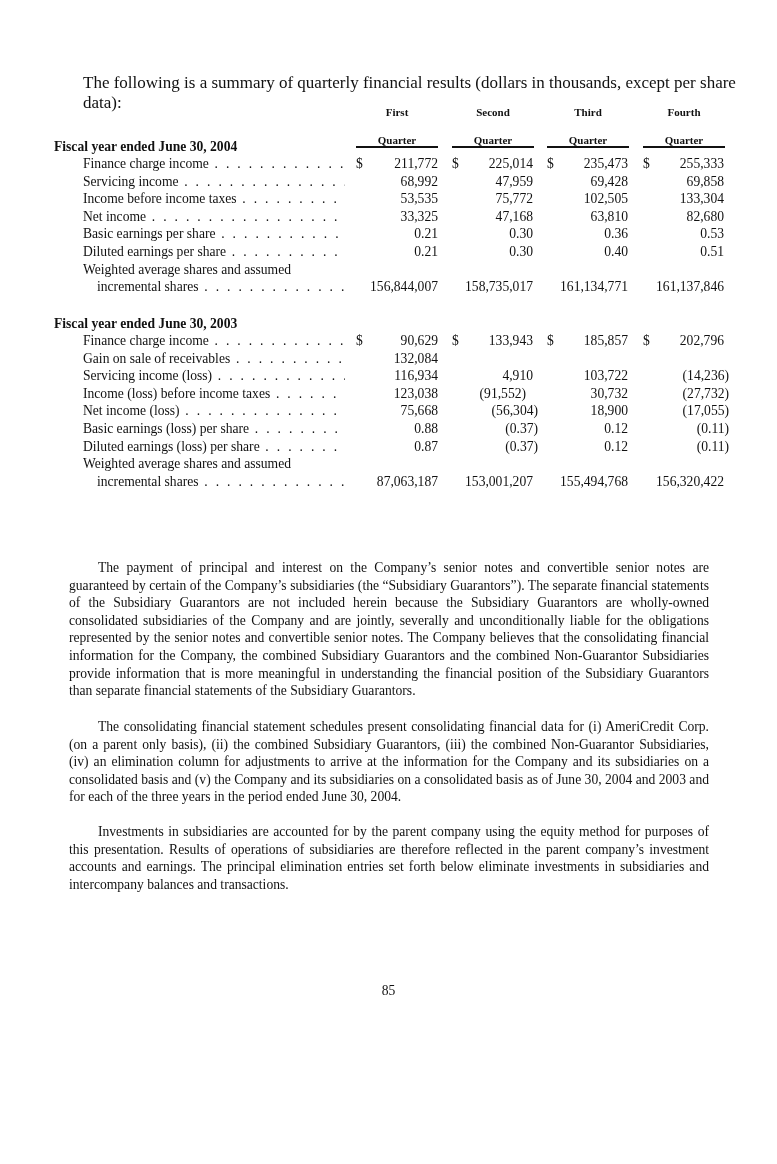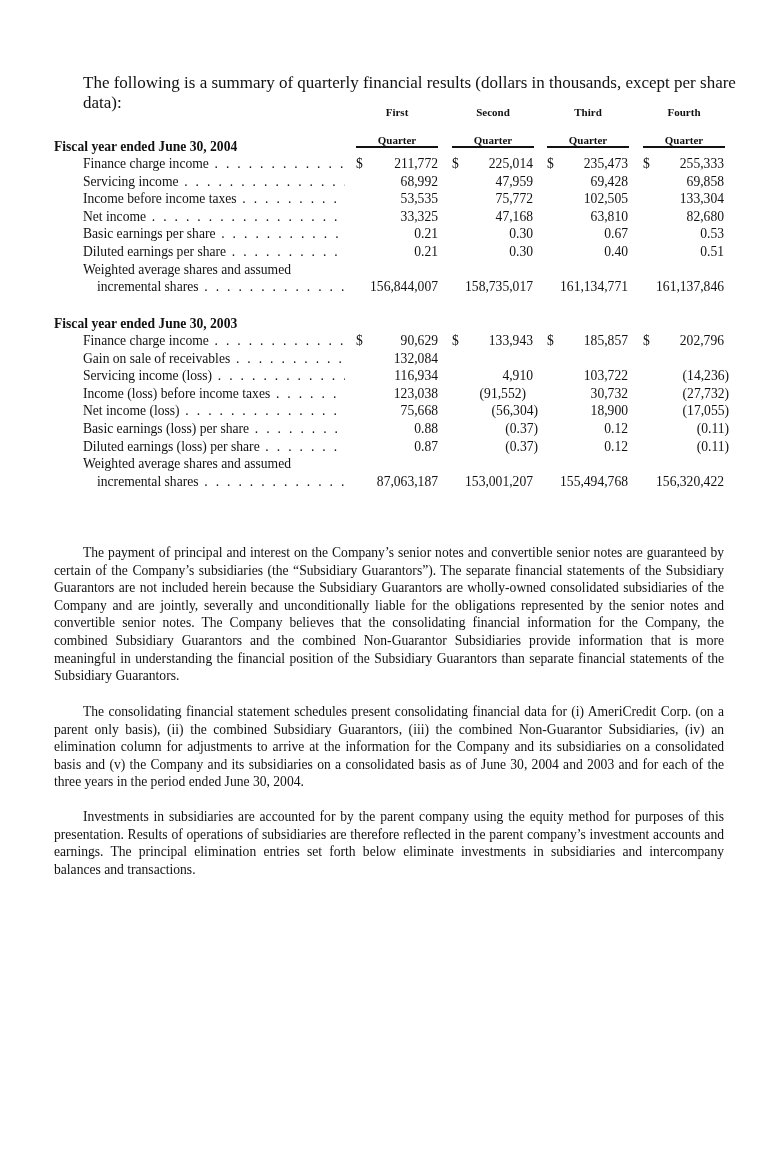--- a/index.html
+++ b/index.html
@@ -17,21 +17,21 @@
   .grp-title { position: absolute; left: 54px; font-weight: bold; font-size: 13.6px; }
   .row { position: absolute; left: 0; width: 777px; height: 17.6px; font-size: 13.6px; }
   .row .label { position: absolute; left: 83px; width: 262px; white-space: nowrap; overflow: hidden; }
   .row .label.ind { left: 97px; width: 248px; }
   .row .label .dots { letter-spacing: 2.3px; }
   .row .cur { position: absolute; }
   .row .val { position: absolute; text-align: right; width: 90px; }
 
   .para { position: absolute; left: 54px; width: 670px; font-size: 13.6px;
           line-height: 17.6px; text-align: justify; }
-  .para p { margin: 0; text-indent: 29px; text-align: justify; }
+  .para p { margin: 15px; text-indent: 29px; text-align: justify; }
   .pagenum { position: absolute; left: 0; width: 777px; top: 983px; text-align: center; font-size: 13.6px; }
 </style>
 </head>
 <body>
 
 <div class="page">
 
   <div class="intro">The following is a summary of quarterly financial results (dollars in thousands, except per share data):</div>
 
   <div id="colheads">
@@ -71,21 +71,21 @@
         <div class="label"><span>Net income</span><span class="dots"> . . . . . . . . . . . . . . . . . . . . . . . . .</span></div>
         <span class="val" style="left: 348px;">33,325</span>
         <span class="val" style="left: 443px;">47,168</span>
         <span class="val" style="left: 538px;">63,810</span>
         <span class="val" style="left: 634px;">82,680</span>
       </div>
       <div class="row" style="top: 226.4px;">
         <div class="label"><span>Basic earnings per share</span><span class="dots"> . . . . . . . . . . . . . . .</span></div>
         <span class="val" style="left: 348px;">0.21</span>
         <span class="val" style="left: 443px;">0.30</span>
-        <span class="val" style="left: 538px;">0.67</span>
+        <span class="val" style="left: 538px;">0.36</span>
         <span class="val" style="left: 634px;">0.53</span>
       </div>
       <div class="row" style="top: 244px;">
         <div class="label"><span>Diluted earnings per share</span><span class="dots"> . . . . . . . . . . . . . .</span></div>
         <span class="val" style="left: 348px;">0.21</span>
         <span class="val" style="left: 443px;">0.30</span>
         <span class="val" style="left: 538px;">0.40</span>
         <span class="val" style="left: 634px;">0.51</span>
       </div>
       <div class="row" style="top: 261.6px;">
@@ -176,13 +176,14 @@
   <div class="para" style="top:544px;">
     <p>The payment of principal and interest on the Company’s senior notes and convertible senior notes are guaranteed by certain of the Company’s subsidiaries (the “Subsidiary Guarantors”). The separate financial statements of the Subsidiary Guarantors are not included herein because the Subsidiary Guarantors are wholly-owned consolidated subsidiaries of the Company and are jointly, severally and unconditionally liable for the obligations represented by the senior notes and convertible senior notes. The Company believes that the consolidating financial information for the Company, the combined Subsidiary Guarantors and the combined Non-Guarantor Subsidiaries provide information that is more meaningful in understanding the financial position of the Subsidiary Guarantors than separate financial statements of the Subsidiary Guarantors.</p>
   </div>
   <div class="para" style="top:703px;">
     <p>The consolidating financial statement schedules present consolidating financial data for (i) AmeriCredit Corp. (on a parent only basis), (ii) the combined Subsidiary Guarantors, (iii) the combined Non-Guarantor Subsidiaries, (iv) an elimination column for adjustments to arrive at the information for the Company and its subsidiaries on a consolidated basis and (v) the Company and its subsidiaries on a consolidated basis as of June 30, 2004 and 2003 and for each of the three years in the period ended June 30, 2004.</p>
   </div>
   <div class="para" style="top:808px;">
     <p>Investments in subsidiaries are accounted for by the parent company using the equity method for purposes of this presentation. Results of operations of subsidiaries are therefore reflected in the parent company’s investment accounts and earnings. The principal elimination entries set forth below eliminate investments in subsidiaries and intercompany balances and transactions.</p>
   </div>
 
+  <div class="pagenum">85</div>
 </div>
 
 </body></html>

